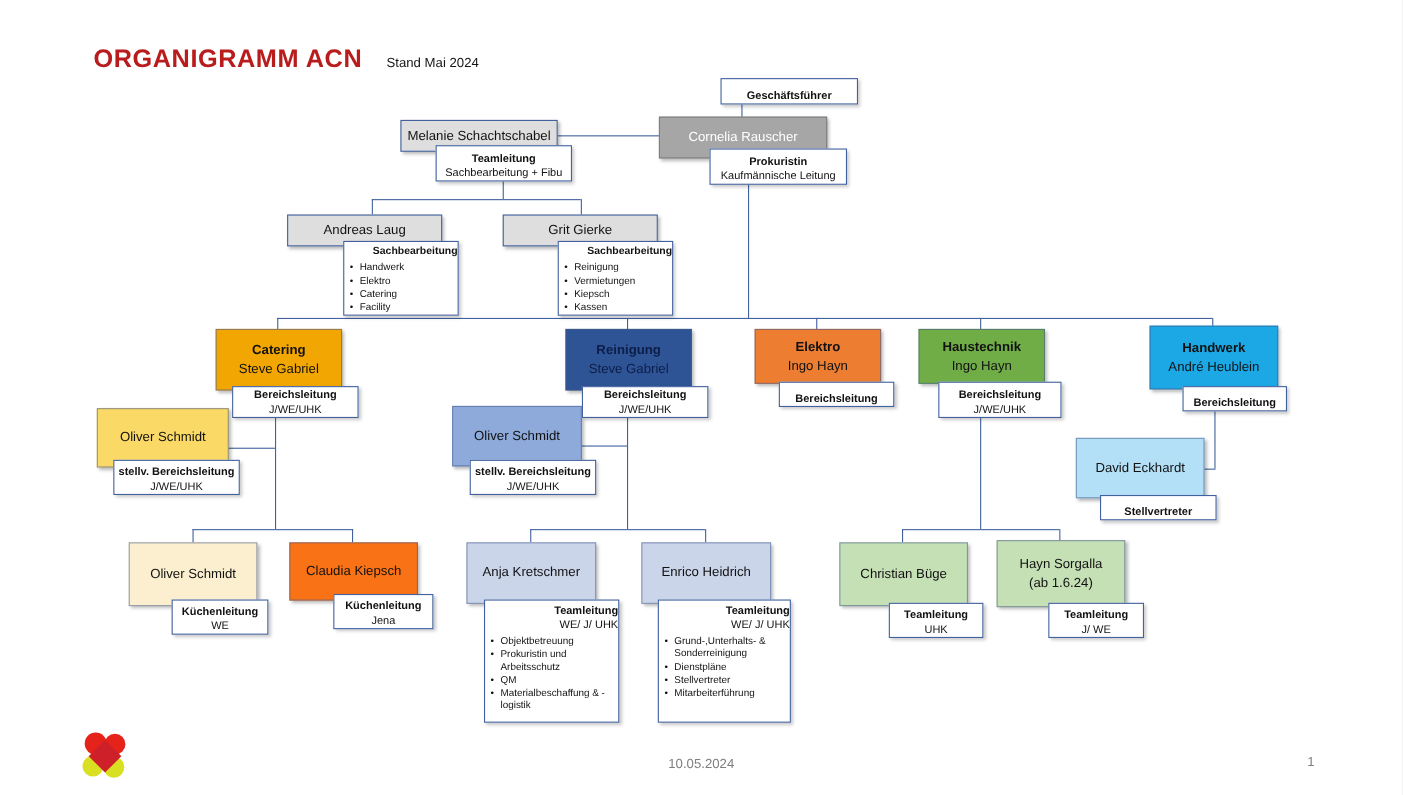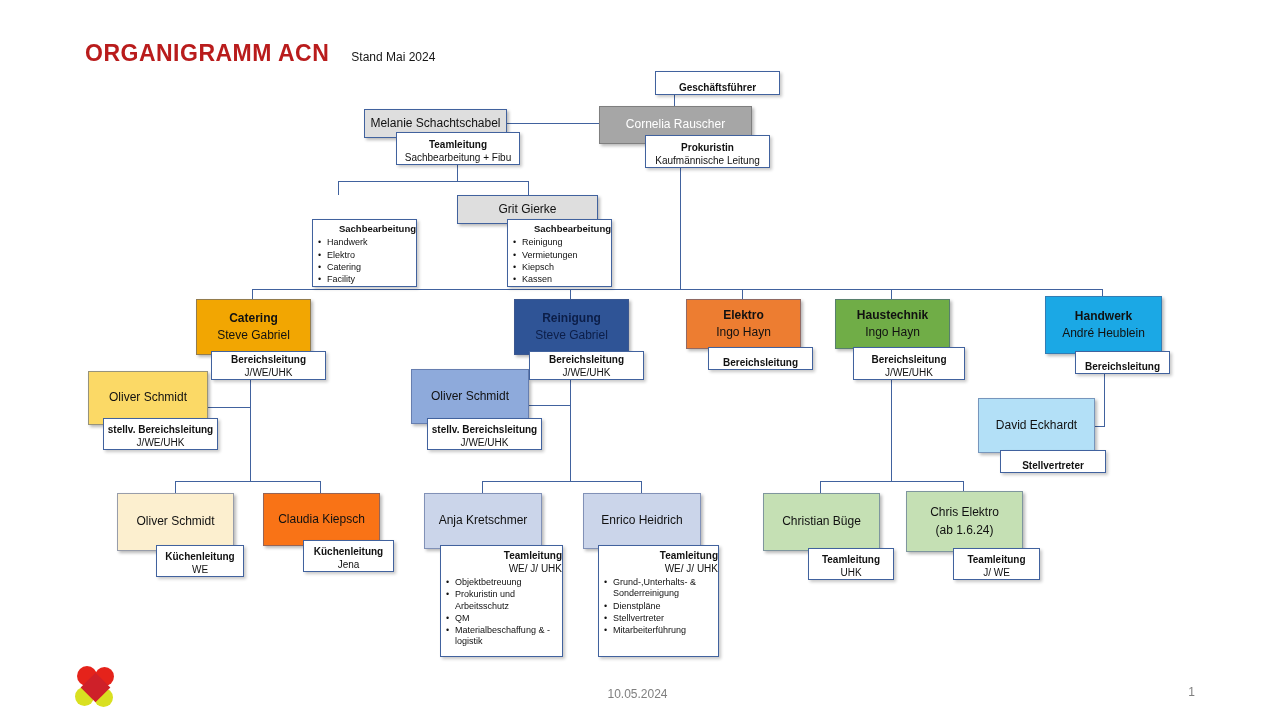--- a/index.html
+++ b/index.html
@@ -102,20 +102,23 @@
   </div>
 
   <div class="node" style="left:599px;top:106px;width:151px;height:36px;background:#A6A6A6;color:#fff;border-color:#7f7f7f;text-align:center;">
     <span>Cornelia Rauscher</span>
   </div>
   <div class="plabel" style="left:645px;top:135px;width:123px;height:31px;">
     <span class="b">Prokuristin</span>
     <span>Kaufmännische Leitung</span>
   </div>
 
+  <div class="node" style="left:261px;top:195px;width:139px;height:27px;background:#DEDEDE;border-color:#41629E;">
+    <span>Andreas Laug</span>
+  </div>
   <div class="plabel duty" style="left:312px;top:219px;width:103px;height:63px;font-size:9.5px;">
     <span class="b">Sachbearbeitung</span>
     <ul class="duties">
       <li>Handwerk</li>
       <li>Elektro</li>
       <li>Catering</li>
       <li>Facility</li>
     </ul>
   </div>
 
@@ -244,21 +247,21 @@
 
   <div class="node" style="left:763px;top:493px;width:115px;height:56px;background:#C5E0B4;">
     <span>Christian Büge</span>
   </div>
   <div class="plabel" style="left:808px;top:548px;width:84px;height:30px;">
     <span class="b">Teamleitung</span>
     <span>UHK</span>
   </div>
 
   <div class="node" style="left:906px;top:491px;width:115px;height:59px;background:#C5E0B4;">
-    <span>Chris Elektro</span>
+    <span>Hayn Sorgalla</span>
     <span>(ab 1.6.24)</span>
   </div>
   <div class="plabel" style="left:953px;top:548px;width:85px;height:30px;">
     <span class="b">Teamleitung</span>
     <span>J/ WE</span>
   </div>
 
   <div class="logo">
     <div class="c r1"></div>
     <div class="c r2"></div>

